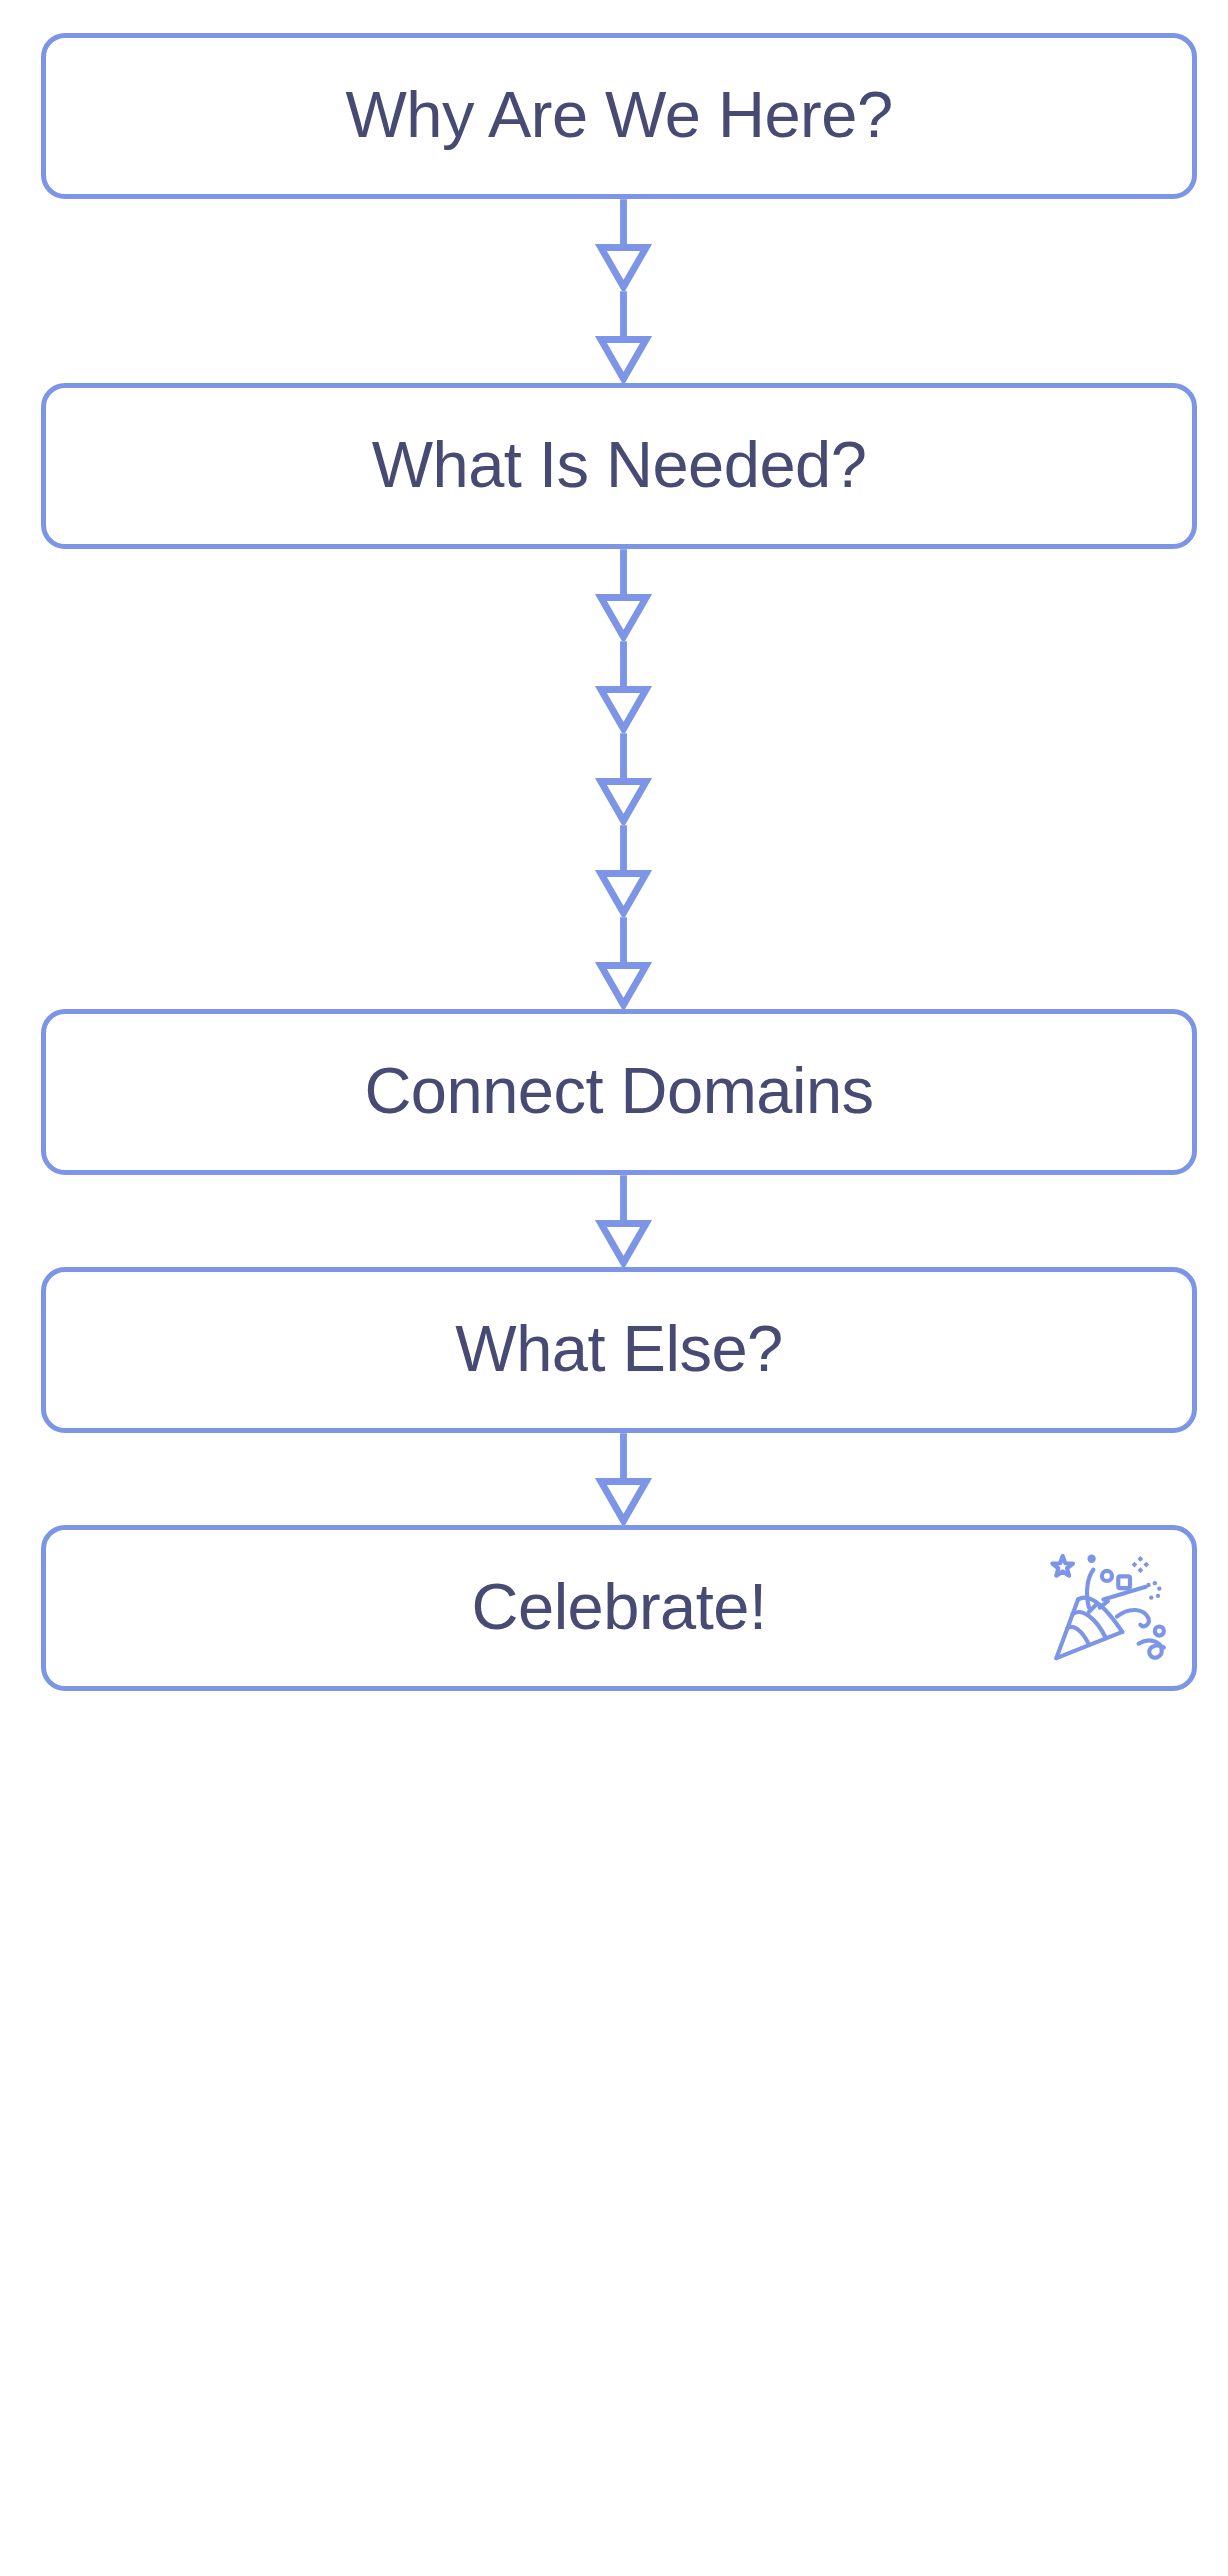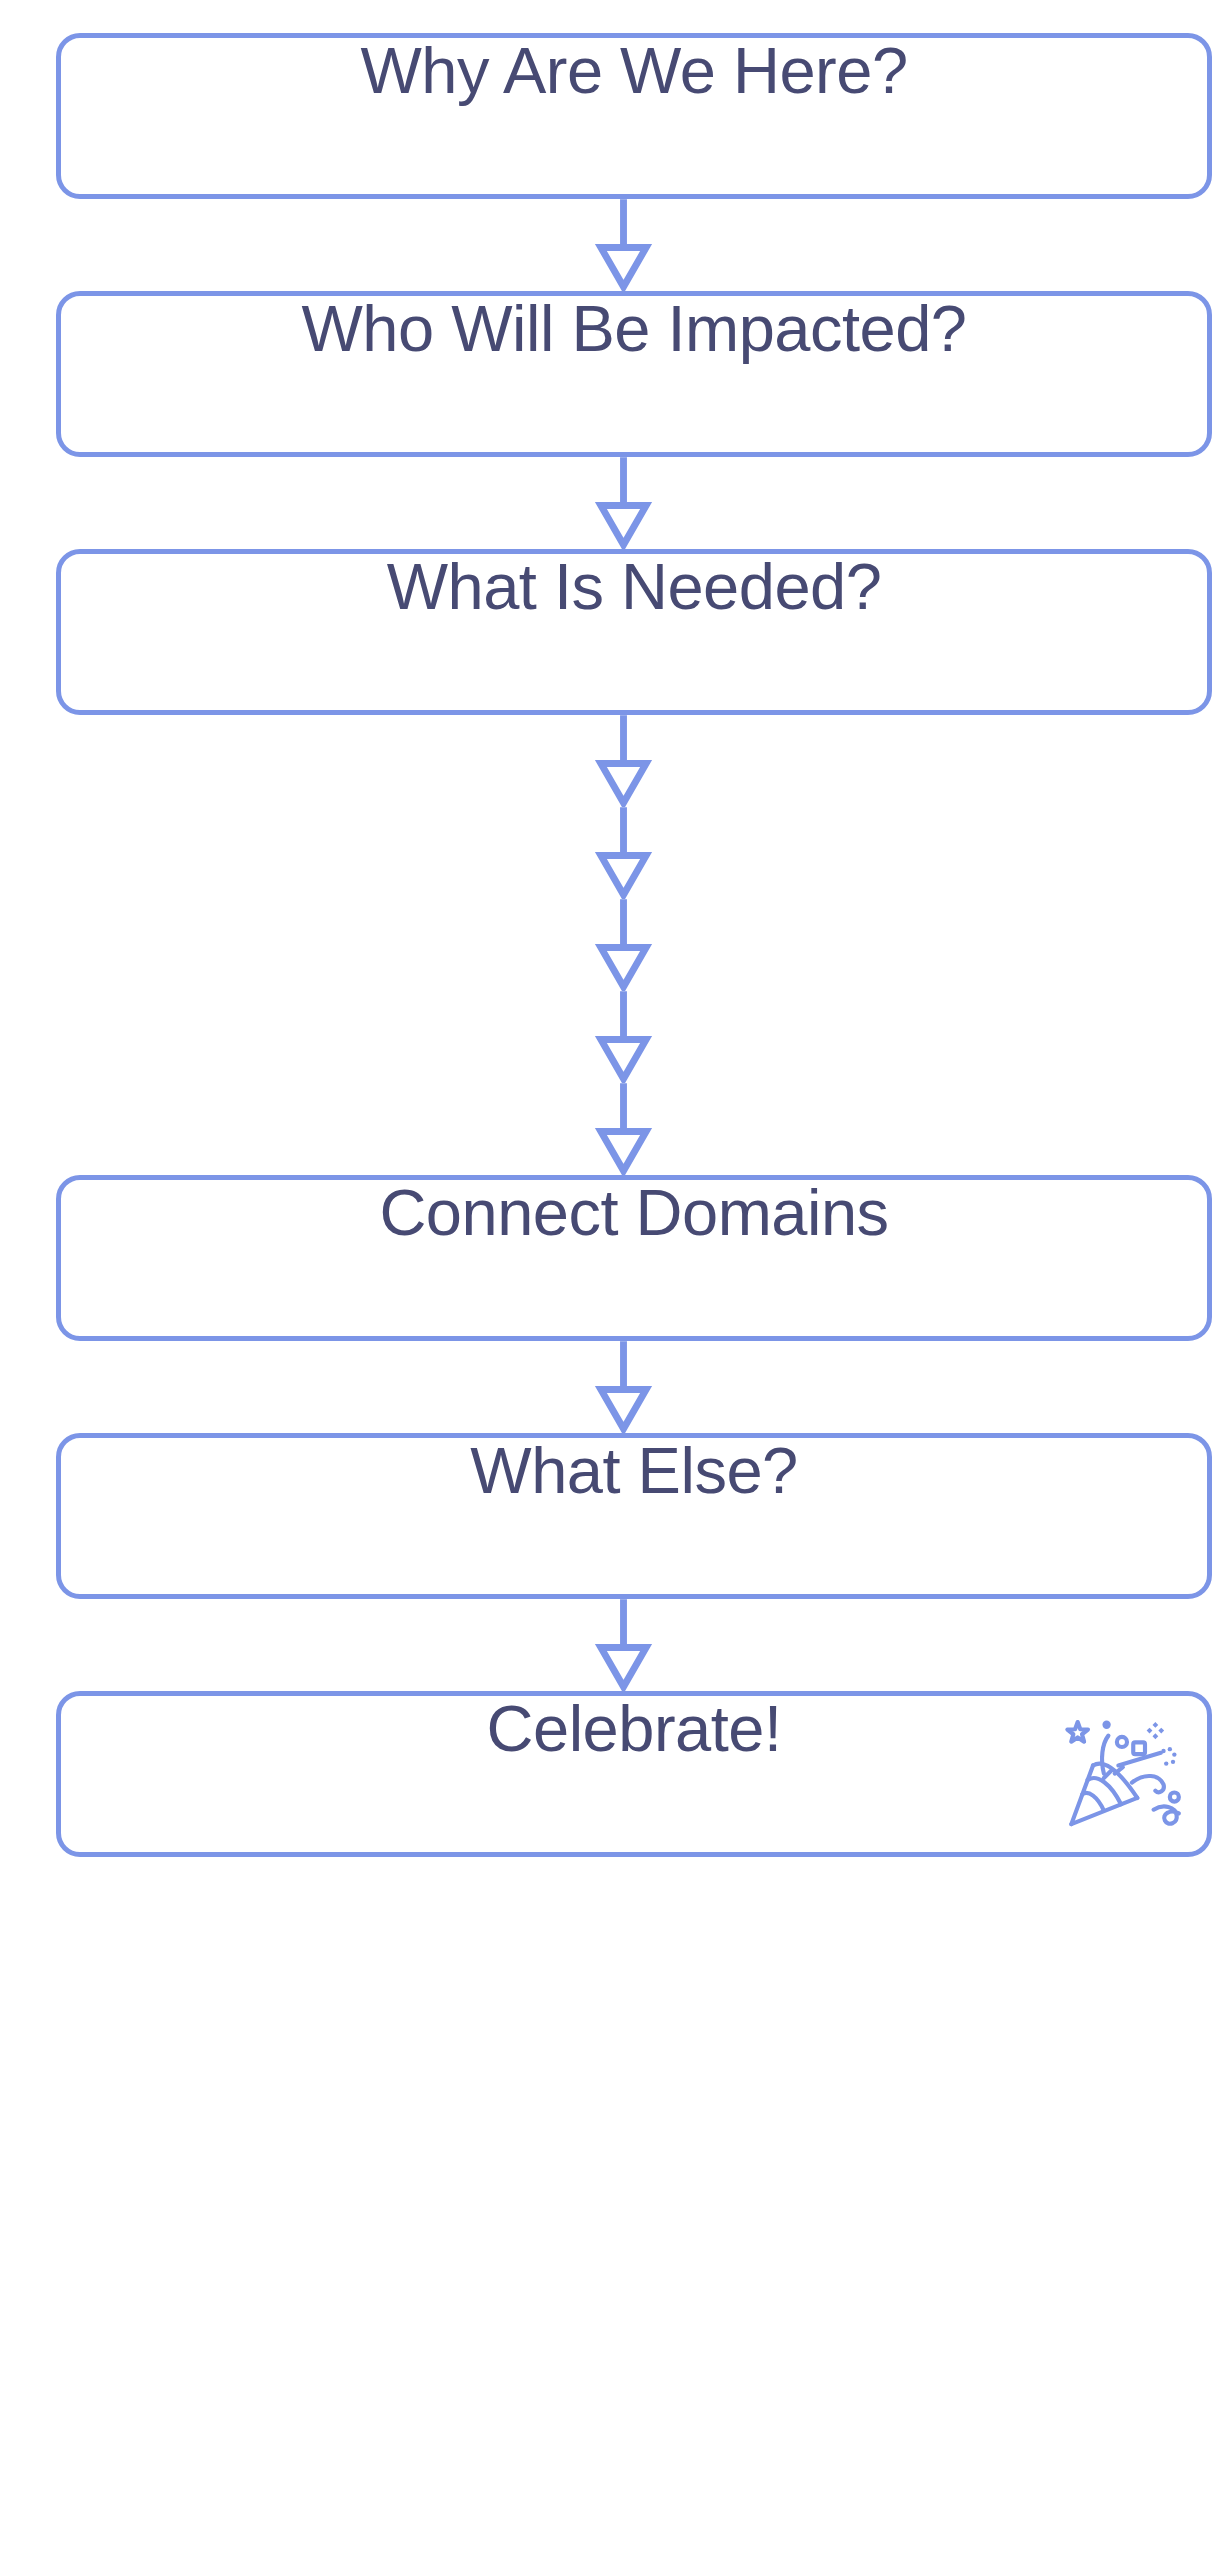--- a/index.html
+++ b/index.html
@@ -21,29 +21,29 @@
     padding-top:33px;
     box-sizing:border-box;
   }
   .flow{
     display:flex;
     flex-direction:column;
     align-items:flex-start;
   }
   .step{
     position:relative;
-    margin-left:56px;
+    margin-left:41px;
     width:1156px;
     height:166px;
     box-sizing:border-box;
     border:5px solid var(--accent);
     border-radius:24px;
     background:var(--fill);
     display:flex;
-    align-items:flex-start;
+    align-items:center;
     justify-content:center;
   }
   .step-label{
     font-size:65px;
     line-height:1;
     color:var(--text);
     letter-spacing:-0.5px;
     white-space:nowrap;
     padding-bottom:4px;
   }
@@ -89,23 +89,20 @@
 <div class="canvas">
   <div class="flow" id="flow">
       <div class="step">
     <span class="step-label">Why Are We Here?</span>
   </div>
       <div class="arrow-wrap">
     <svg class="arrow" width="63" height="92" viewBox="0 0 64 93" aria-hidden="true">
       <line x1="32" y1="0" x2="32" y2="51"></line>
       <polygon points="9,49 55,49 32,89"></polygon>
     </svg>
-  </div>
-      <div class="step">
-    <span class="step-label">Who Will Be Impacted?</span>
   </div>
       <div class="arrow-wrap">
     <svg class="arrow" width="63" height="92" viewBox="0 0 64 93" aria-hidden="true">
       <line x1="32" y1="0" x2="32" y2="51"></line>
       <polygon points="9,49 55,49 32,89"></polygon>
     </svg>
   </div>
       <div class="step">
     <span class="step-label">What Is Needed?</span>
   </div>

